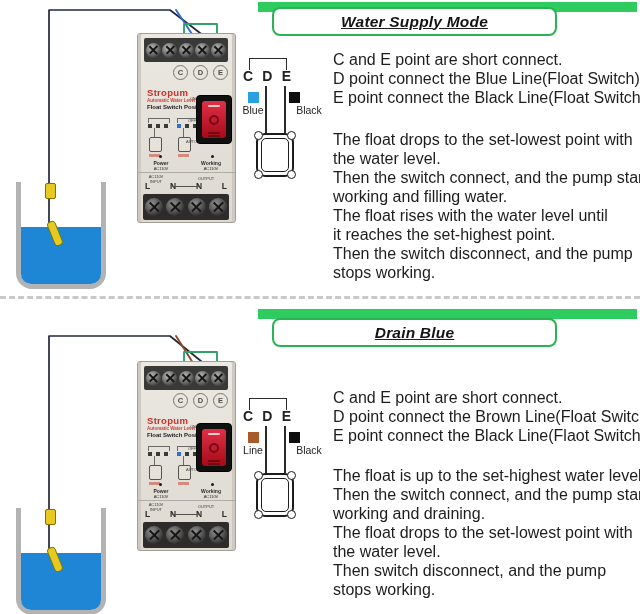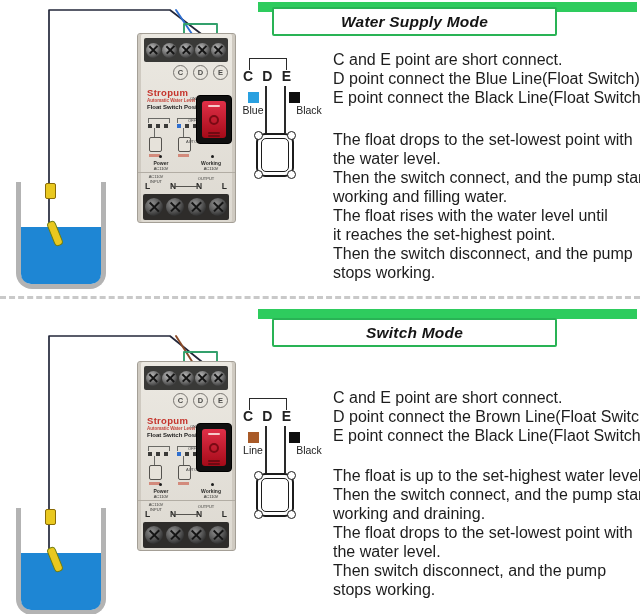--- a/index.html
+++ b/index.html
@@ -7,22 +7,22 @@
           font-family:"Liberation Sans",sans-serif;color:#1d1d1d;}
   .mode{position:absolute;left:0;width:640px;}
   .sec0{top:0;height:298px;}
   .sec1{top:306px;height:308px;}
   .divider{position:absolute;top:296px;left:0;width:640px;height:0;border-top:3px dashed #c9c9c9;}
 
   
   .banner-bar{position:absolute;left:258px;width:379px;height:10px;background:var(--green,#2ecc5e);}
   .sec0 .banner-bar{top:2px;} .sec1 .banner-bar{top:3px;}
   .banner-box{position:absolute;left:272px;width:281px;height:25px;background:#fff;
-              border:2px solid var(--green-border,#29b355);border-radius:2px;
-              display:flex;align-items:center;justify-content:center;}
+              border:2px solid var(--green-border,#29b355);border-radius:8px;
+              display:flex;align-items:center;justify-content:center;text-decoration:underline;}
   .sec0 .banner-box{top:7px;} .sec1 .banner-box{top:12px;}
   .banner-title{font-size:15.5px;font-weight:bold;font-style:italic;color:#141414;letter-spacing:.2px;}
 
   
   .tank{position:absolute;left:16px;width:80px;height:102px;
         border-left:5px solid #b3b3b3;border-right:5px solid #b3b3b3;border-bottom:5px solid #b3b3b3;
         border-radius:0 0 16px 16px;}
   .sec0 .tank{top:182px;} .sec1 .tank{top:202px;}
   .water{position:absolute;left:0;right:0;bottom:0;height:57px;background:var(--water,#1e86d4);
          border-radius:0 0 10px 10px;}
@@ -259,21 +259,21 @@
 it reaches the set-highest point.
 Then the switch disconnect, and the pump
 stops working.</div>
   </section>
 
   <div class="divider"></div>
 
   <section class="mode sec1">
     <div class="banner-bar"></div>
     <div class="banner-box">
-      <span class="banner-title">Switch Mode</span>
+      <span class="banner-title">Drain Blue</span>
     </div>
 
     <div class="tank">
       <div class="water"></div>
     </div>
 
     <svg class="wires" width="640" height="308">
       <path class="wire-black" d="M49,248 L49,30 L170,30 L217,68"></path>
       <path class="wire-d" d="M176,30 L200,68"></path>
       <path class="wire-green" d="M184,70 L184,46 L217,46 L217,70"></path>

